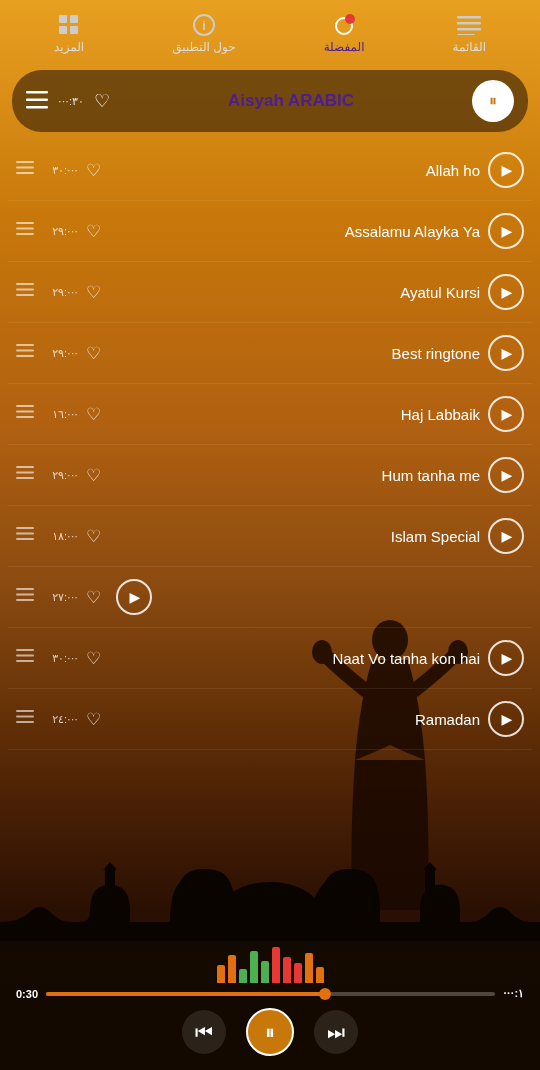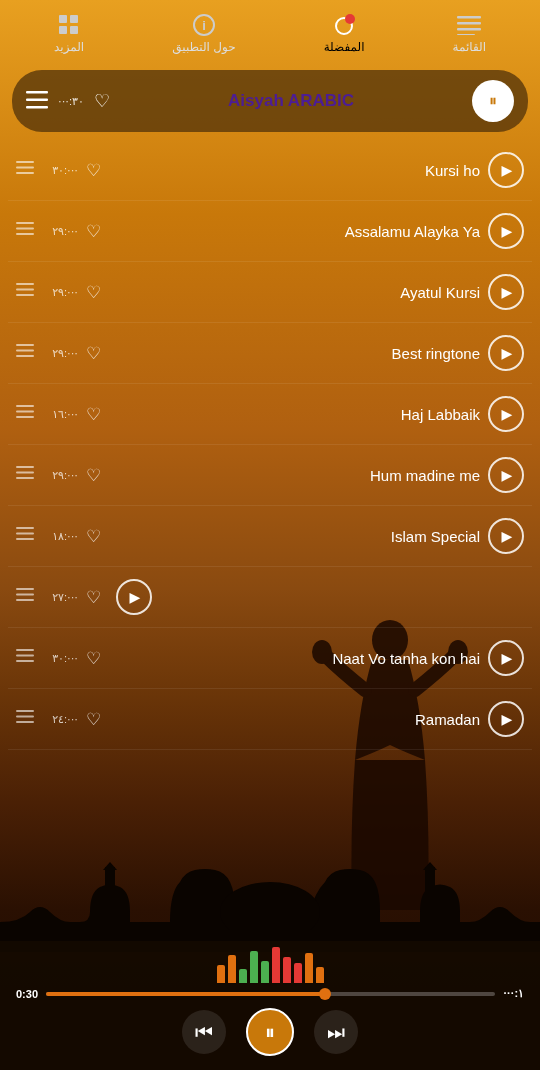--- a/index.html
+++ b/index.html
@@ -56,21 +56,21 @@
       display: flex;
       flex-direction: column;
       align-items: center;
       gap: 4px;
       color: #ddd;
       font-size: 12px;
       cursor: pointer;
     }
 
     .nav-item.active {
-      color: #000000;
+      color: #4c1d95;
     }
 
     .nav-icon {
       width: 28px;
       height: 22px;
       display: flex;
       align-items: center;
       justify-content: center;
       font-size: 18px;
     }
@@ -393,21 +393,21 @@
 <div class="song-row">
       <div class="song-menu">
         <svg width="18" height="14" viewBox="0 0 18 14" fill="none">
           <rect x="0" y="0" width="18" height="2" rx="1" fill="rgba(255,255,255,0.6)"></rect>
           <rect x="0" y="5.5" width="18" height="2" rx="1" fill="rgba(255,255,255,0.6)"></rect>
           <rect x="0" y="11" width="18" height="2" rx="1" fill="rgba(255,255,255,0.6)"></rect>
         </svg>
       </div>
       <span class="song-duration">···:٣٠</span>
       <span class="song-heart">♡</span>
-      <span class="song-title">Kursi ho</span>
+      <span class="song-title">Allah ho</span>
       <button class="play-btn">
         <span style="color:#fff;font-size:14px;margin-left:2px;">▶</span>
       </button>
     </div>
     <div class="song-row">
       <div class="song-menu">
         <svg width="18" height="14" viewBox="0 0 18 14" fill="none">
           <rect x="0" y="0" width="18" height="2" rx="1" fill="rgba(255,255,255,0.6)"></rect>
           <rect x="0" y="5.5" width="18" height="2" rx="1" fill="rgba(255,255,255,0.6)"></rect>
           <rect x="0" y="11" width="18" height="2" rx="1" fill="rgba(255,255,255,0.6)"></rect>
@@ -468,21 +468,21 @@
     <div class="song-row">
       <div class="song-menu">
         <svg width="18" height="14" viewBox="0 0 18 14" fill="none">
           <rect x="0" y="0" width="18" height="2" rx="1" fill="rgba(255,255,255,0.6)"></rect>
           <rect x="0" y="5.5" width="18" height="2" rx="1" fill="rgba(255,255,255,0.6)"></rect>
           <rect x="0" y="11" width="18" height="2" rx="1" fill="rgba(255,255,255,0.6)"></rect>
         </svg>
       </div>
       <span class="song-duration">···:٢٩</span>
       <span class="song-heart">♡</span>
-      <span class="song-title">Hum madine me</span>
+      <span class="song-title">Hum tanha me</span>
       <button class="play-btn">
         <span style="color:#fff;font-size:14px;margin-left:2px;">▶</span>
       </button>
     </div>
     <div class="song-row">
       <div class="song-menu">
         <svg width="18" height="14" viewBox="0 0 18 14" fill="none">
           <rect x="0" y="0" width="18" height="2" rx="1" fill="rgba(255,255,255,0.6)"></rect>
           <rect x="0" y="5.5" width="18" height="2" rx="1" fill="rgba(255,255,255,0.6)"></rect>
           <rect x="0" y="11" width="18" height="2" rx="1" fill="rgba(255,255,255,0.6)"></rect>

